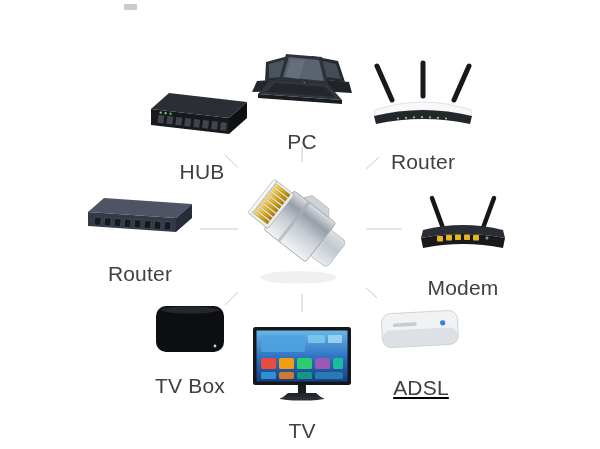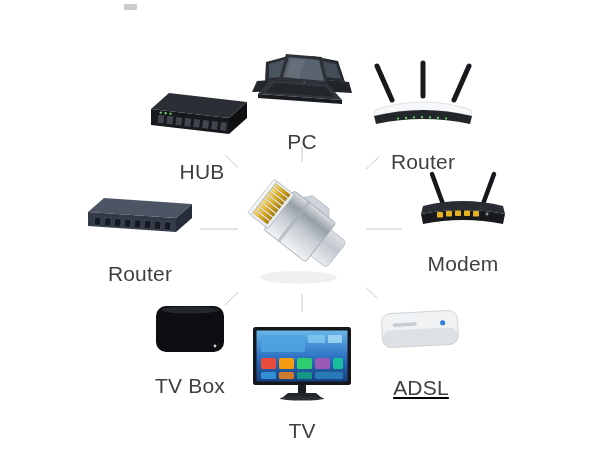--- a/index.html
+++ b/index.html
@@ -9,21 +9,21 @@
 
   .wires { position: absolute; left: 0; top: 0; width: 600px; height: 449px; z-index: 1; }
 
   .node { position: absolute; display: flex; flex-direction: column; align-items: center; z-index: 3; }
   .node .label { font-size: 21px; color: #404040; margin-top: 18px; letter-spacing: .2px; }
 
   .node-pc     { left: 247px; top: 48px;  width: 110px; }
   .node-hub    { left: 147px; top: 90px;  width: 110px; }
   .node-router { left: 368px; top: 60px;  width: 110px; }
   .node-switch { left: 84px;  top: 196px; width: 112px; }
-  .node-modem  { left: 413px; top: 170px; width: 100px; align-items: center; }
+  .node-modem  { left: 413px; top: 194px; width: 100px; align-items: center; }
   .node-tvbox  { left: 145px; top: 294px; width: 90px;  }
   .node-tv     { left: 250px; top: 325px; width: 104px; }
   .node-adsl   { left: 373px; top: 300px; width: 96px; text-decoration: underline;  }
 
   .center { position: absolute; left: 238px; top: 162px; width: 128px; height: 132px;
             background: #fff; z-index: 2; display: flex; align-items: center; justify-content: center; }
   .center svg { width: 100%; height: 100%; }
 
   .artifact { position: absolute; left: 124px; top: 4px; width: 13px; height: 6px;
               background: #cbcbcb; border-radius: 1px; z-index: 0; }

